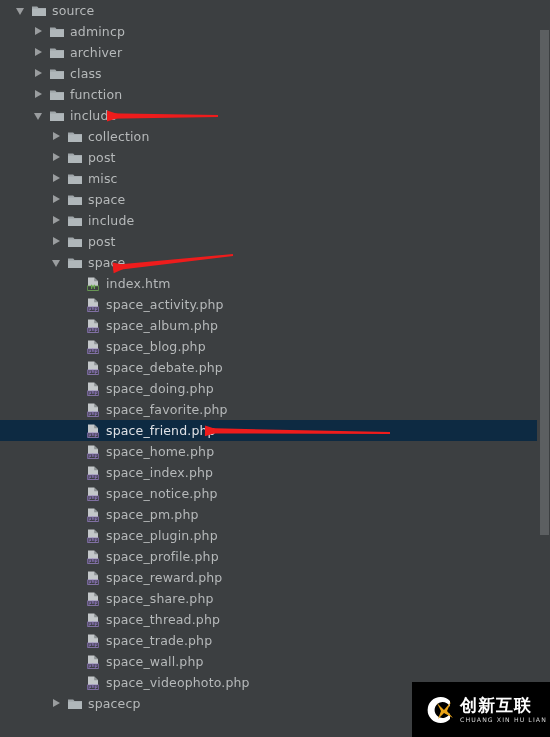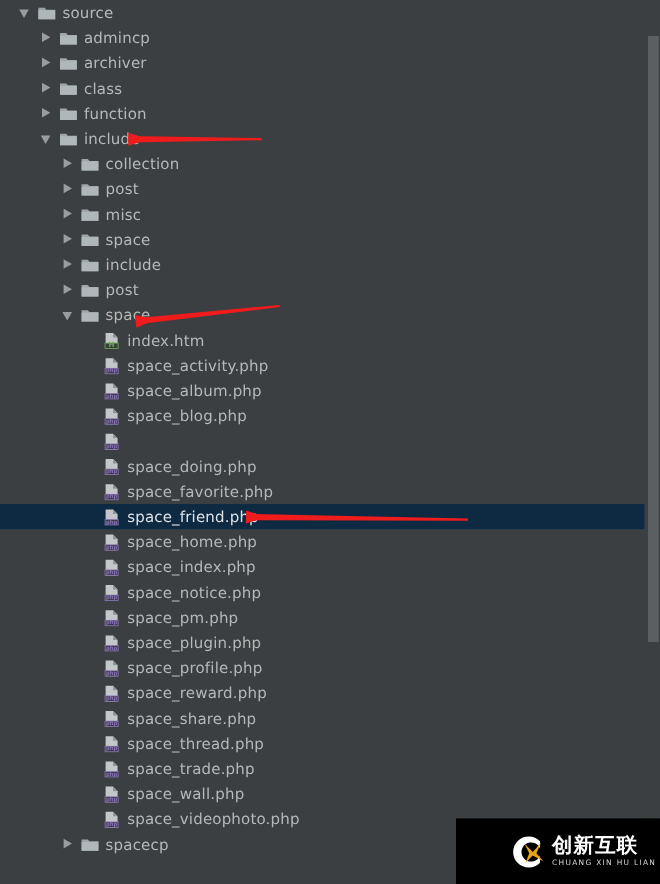--- a/index.html
+++ b/index.html
@@ -122,21 +122,20 @@
   .watermark {
     position: absolute;
     right: 0;
     bottom: 0;
     width: 138px;
     height: 55px;
     background: #000000;
     display: flex;
     align-items: center;
     overflow: hidden;
-    padding-left: 32px;
   }
   .wm-logo {
     flex: 0 0 auto;
     margin-left: 8px;
     width: 36px; height: 36px;
     position: relative;
   }
   .wm-text {
     flex: 1 1 auto;
     margin-left: 4px;
@@ -370,20 +369,21 @@
         <div class="twisty none"></div>
         <div class="icon file">
           <svg width="16" height="16" viewBox="0 0 16 16">
             <path d="M3 1.5 h6.2 L13 5.3 V14.5 H3 Z" fill="#c3c7c9"></path>
             <path d="M9.2 1.5 L13 5.3 h-3.8 Z" fill="#8d9295"></path>
             <rect x="2.2" y="9.6" width="11.6" height="5.2" fill="#8a73b8"></rect>
             <rect x="2.9" y="10.3" width="10.2" height="3.8" fill="#3c3f41"></rect>
             <text x="8" y="13.3" font-size="4.4" fill="#8a73b8" font-family="DejaVu Sans, sans-serif" font-weight="bold" text-anchor="middle">php</text>
           </svg>
         </div>
+        <span class="label">space_debate.php</span>
       </div>
       <div class="row">
         <div style="flex: 0 0 70px; height: 21px;"></div>
         <div class="twisty none"></div>
         <div class="icon file">
           <svg width="16" height="16" viewBox="0 0 16 16">
             <path d="M3 1.5 h6.2 L13 5.3 V14.5 H3 Z" fill="#c3c7c9"></path>
             <path d="M9.2 1.5 L13 5.3 h-3.8 Z" fill="#8d9295"></path>
             <rect x="2.2" y="9.6" width="11.6" height="5.2" fill="#8a73b8"></rect>
             <rect x="2.9" y="10.3" width="10.2" height="3.8" fill="#3c3f41"></rect>

